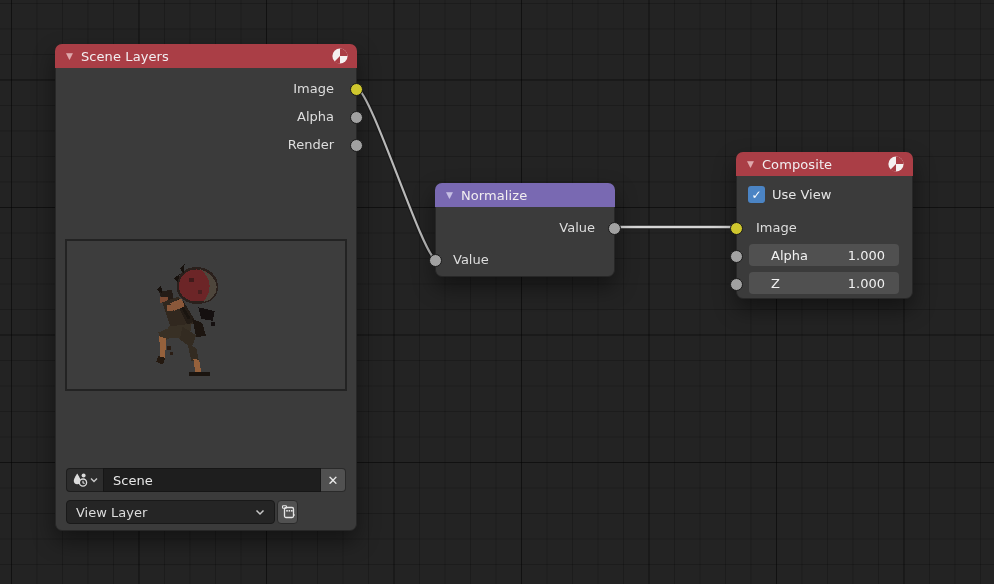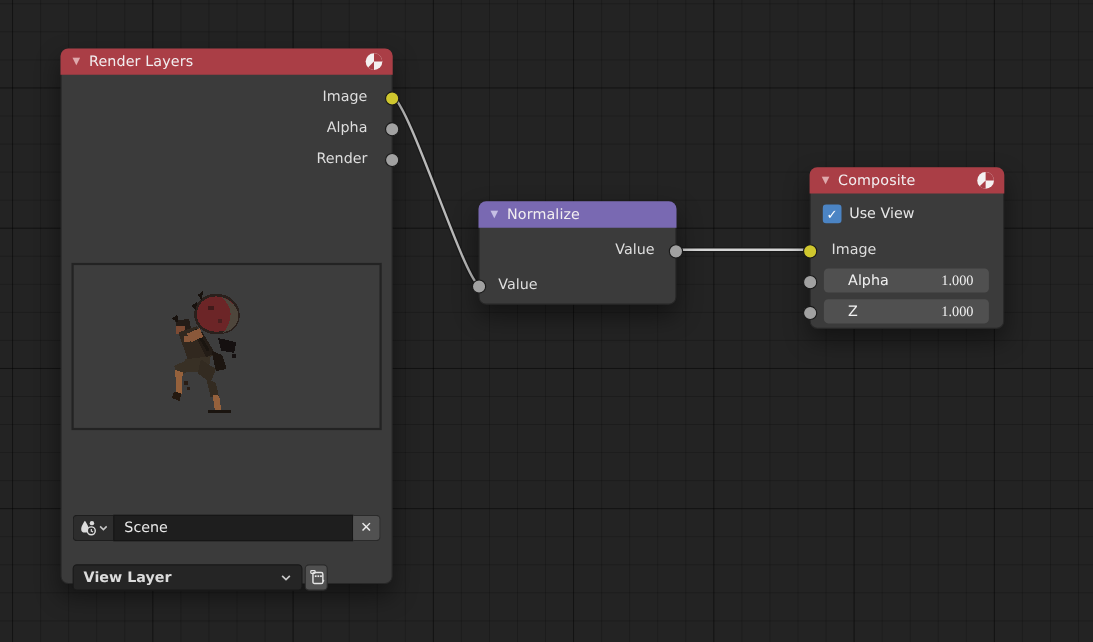--- a/index.html
+++ b/index.html
@@ -85,41 +85,41 @@
     width:17px;height:17px;border-radius:3px;
     display:flex;align-items:center;justify-content:center;
     color:#fff;font-size:12px;font-weight:bold;line-height:1;
   }
   .num-field{
     position:absolute;left:12px;width:150px;height:22px;background:#505050;
     border-radius:4px;display:flex;align-items:center;padding:0 14px;
     color:#f1f1f1;
   }
   .num-field .nf-label{padding-left:8px;}
-  .num-field .nf-value{margin-left:auto;font-family:Liberation Serif, serif;}
+  .num-field .nf-value{margin-left:auto;}
 
   .wires{position:absolute;left:0;top:0;width:994px;height:584px;pointer-events:none;}
   .wires path{pointer-events:stroke;}
 </style>
 </head>
 <body>
 
 <div id="canvas">
 
   <svg class="wires">
     <path d="M357,88 C372,94 421,251 435,259" fill="none" stroke="#1a1a1a" stroke-width="4.5"></path>
     <path d="M357,88 C372,94 421,251 435,259" fill="none" stroke="#b9b9b9" stroke-width="2.2"></path>
     <path d="M616,227 L736,227" fill="none" stroke="#1a1a1a" stroke-width="4.5"></path>
     <path d="M616,227 L736,227" fill="none" stroke="#d6d6d6" stroke-width="2.4"></path>
   </svg>
 
   <div class="node" style="left:55px;top:44px;width:302px;height:487px;">
     <div class="node-header" style="background:#aa3e46;">
       <span class="collapse-tri">▼</span>
-      <span class="node-title">Render Layers</span>
+      <span class="node-title">Scene Layers</span>
       <svg class="sphere-icon" viewBox="0 0 18 18">
         <circle cx="9" cy="9" r="7.6" fill="#f4f1f1"></circle>
         <path d="M9 1.4 A7.6 7.6 0 0 1 16.6 9 L9 9 Z" fill="#aa3e46"></path>
         <path d="M9 9 L9 16.6 A7.6 7.6 0 0 1 3.6 14.4 Z" fill="#aa3e46"></path>
       </svg>
     </div>
 
     <div class="out-label" style="top:34px;">Image</div>
     <div class="socket" style="right:-7px;top:37.5px;background:#cfc72e;"></div>
 
@@ -183,21 +183,21 @@
         </svg>
       </div>
       <div class="scene-name">
         <span>Scene</span>
       </div>
       <div class="scene-unlink">
         <span>✕</span>
       </div>
     </div>
 
-    <div class="widget-row" style="top:468px;width:232px;font-weight:bold;">
+    <div class="widget-row" style="top:455px;width:232px;">
       <div class="vl-select">
         <span>View Layer</span>
         <svg class="chev" width="10" height="7" viewBox="0 0 10 7">
           <polyline points="1.5,1.5 5,5 8.5,1.5" fill="none" stroke="#c8c8c8" stroke-width="1.5"></polyline>
         </svg>
       </div>
       <div class="vl-button">
         <svg width="16" height="16" viewBox="0 0 16 16">
           <rect x="4.5" y="3.5" width="9" height="10" rx="1.5" fill="none" stroke="#e6e6e6" stroke-width="1.3"></rect>
           <rect x="2.5" y="1.8" width="4" height="2.4" rx="0.8" fill="none" stroke="#e6e6e6" stroke-width="1.1"></rect>

